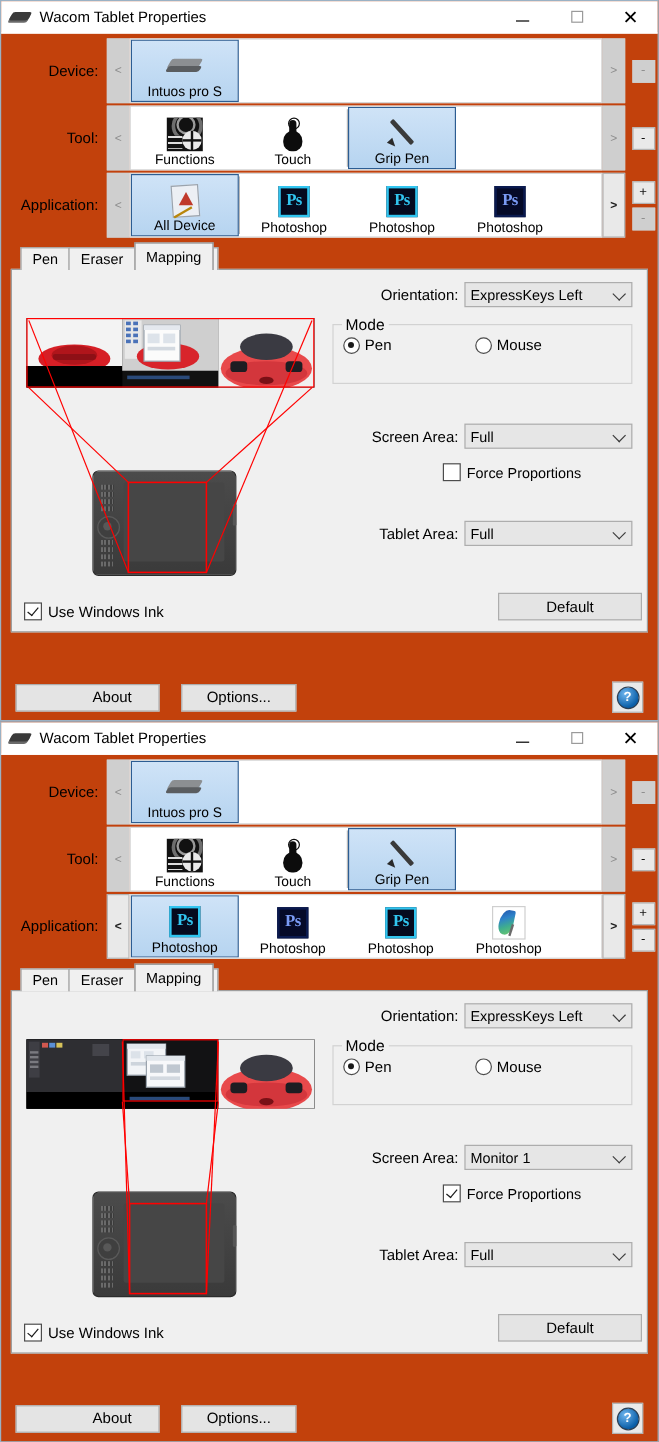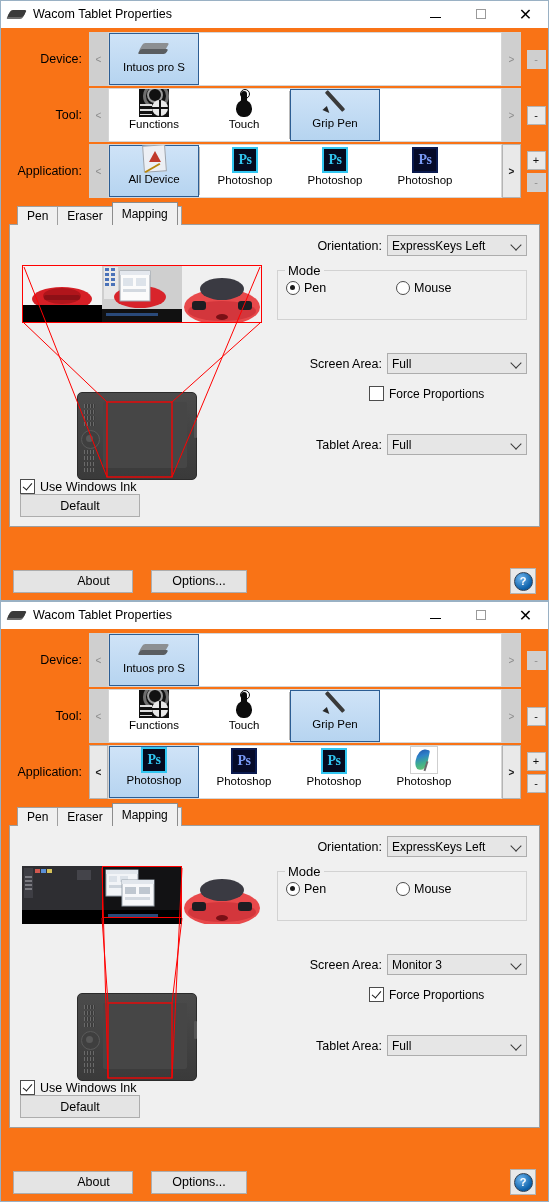--- a/index.html
+++ b/index.html
@@ -1,18 +1,18 @@
 <!DOCTYPE html>
 <html><head>
 <meta charset="utf-8">
 <style>
   html,body{margin:0;padding:0;background:#e8e8e8;}
   body{width:549px;height:1202px;font-family:"Liberation Sans",sans-serif;font-size:12px;color:#000;overflow:hidden;}
 
-  .window{position:absolute;left:0;width:549px;background:#f97316;border:1px solid #9ab1c4;box-sizing:border-box;}
+  .window{position:absolute;left:0;width:549px;background:#c2410c;border:1px solid #9ab1c4;box-sizing:border-box;}
   #win1{top:0;height:601px;}
   #win2{top:601px;height:601px;}
 
   
   .titlebar{height:26px;background:#ffffff;display:flex;align-items:center;position:relative;border-bottom:1px solid #ffffff;}
   .title-ico{width:22px;height:22px;margin-left:6px;position:relative;flex:0 0 auto;}
   .title-ico .tab3d{position:absolute;left:2px;top:7px;width:16px;height:7px;background:#3a3a3a;
      border-radius:2px;transform:skewX(-28deg);box-shadow:0 2px 0 #6a6a6a;}
   .title-text{font-size:12.5px;margin-left:4px;color:#000;}
   .winbtns{position:absolute;right:0;top:0;height:26px;display:flex;}
@@ -25,21 +25,21 @@
   .selectors{padding:4px 0 0 0;}
   .srow{display:flex;align-items:stretch;height:54px;margin-bottom:2px;}
   .srow-label{width:88px;flex:0 0 88px;display:flex;align-items:center;justify-content:flex-end;
      padding-right:7px;font-size:12.5px;box-sizing:border-box;}
   .navbtn{width:19px;flex:0 0 19px;background:#cfcfcf;border:1px solid #cfcfcf;display:flex;align-items:center;
      justify-content:center;color:#8c8c8c;font-size:10px;box-sizing:border-box;}
   .navbtn.en{background:#e9e9e9;border:1px solid #b4b4b4;color:#1a1a1a;font-weight:bold;}
   .strip{flex:1 1 auto;background:#ffffff;border:1px solid #d6d6d6;display:flex;align-items:stretch;overflow:hidden;box-sizing:border-box;}
   .strip.dev{background:#ffffff;}
   .item{width:90px;flex:0 0 90px;display:flex;flex-direction:column;align-items:center;justify-content:flex-end;
-     padding-bottom:10px;box-sizing:border-box;position:relative;}
+     padding-bottom:0;box-sizing:border-box;position:relative;}
   .item.sel{background:linear-gradient(#cfe3f7,#b6d4f0);border:1px solid #2c5d93;}
   .item .ico{height:30px;display:flex;align-items:center;justify-content:center;margin-bottom:1px;margin-top:4px;}
   .item .lbl{font-size:11.5px;line-height:13px;white-space:nowrap;}
   .vsep{width:1px;background:#b9b9b9;margin:2px 0;flex:0 0 1px;}
   .pmcol{width:24px;flex:0 0 24px;display:flex;flex-direction:column;align-items:center;justify-content:center;gap:3px;margin-left:3px;}
   .pmbtn{width:19px;height:19px;background:#cfcfcf;border:1px solid #cfcfcf;display:flex;align-items:center;
      justify-content:center;font-size:11px;color:#8f8f8f;box-sizing:border-box;}
   .pmbtn.en{background:#e9e9e9;border:1px solid #b4b4b4;color:#111;}
   .pmcol.two{justify-content:center;}
 
@@ -120,21 +120,21 @@
   .radio{display:flex;align-items:center;font-size:12.5px;}
   .radio .dot{width:12px;height:12px;border:1px solid #4c4c4c;border-radius:50%;background:#fff;margin-right:4px;
      position:relative;flex:0 0 12px;}
   .radio.on .dot:after{content:"";position:absolute;left:2.5px;top:2.5px;width:5px;height:5px;background:#1a1a1a;border-radius:50%;}
   .chkrow{display:flex;align-items:center;justify-content:flex-end;margin-top:12px;}
   .chk{width:13px;height:13px;border:1px solid #4c4c4c;background:#fff;margin-right:5px;position:relative;flex:0 0 13px;}
   .chk.on:after{content:"";position:absolute;left:3.5px;top:0.5px;width:4px;height:8px;border-right:1.6px solid #1b1b1b;
      border-bottom:1.6px solid #1b1b1b;transform:rotate(40deg);}
 
   
-  .panel-bottom{position:absolute;left:10px;right:4px;bottom:9px;display:flex;align-items:flex-start;justify-content:space-between;flex-direction:column;}
+  .panel-bottom{position:absolute;left:10px;right:4px;bottom:9px;display:flex;align-items:flex-end;justify-content:space-between;}
   .inkwrap{display:flex;align-items:center;font-size:12.5px;}
   .btn{height:23px;border:1px solid #adadad;background:#e4e4e4;display:flex;align-items:center;justify-content:center;
      font-size:12.5px;box-sizing:border-box;}
   .btn-default{width:120px;}
 
   .footer{position:absolute;left:0;right:0;bottom:6px;height:26px;padding:0 12px;display:flex;align-items:center;box-sizing:border-box;}
   .btn-about{width:120px;padding-left:41px;}
   .btn-options{width:96px;margin-left:18px;}
   .help{position:absolute;right:12px;width:26px;height:26px;border:1px solid #b3b3b3;background:#e9e9e9;
      display:flex;align-items:center;justify-content:center;box-sizing:border-box;}
@@ -640,21 +640,21 @@
               <div class="radio">
                 <span class="dot"></span>
                 <span>Mouse</span>
               </div>
             </div>
           </div>
 
           <div class="row" style="margin-top:33px;">
             <div class="rlabel">Screen Area:</div>
             <div class="combo">
-              <span>Monitor 3</span>
+              <span>Monitor 1</span>
               <span class="chev"></span>
             </div>
           </div>
 
           <div class="chkrow" style="justify-content:flex-start;padding-left:92px;">
             <span class="chk on"></span>
             <span>Force Proportions</span>
           </div>
 
           <div class="row" style="margin-top:33px;">

